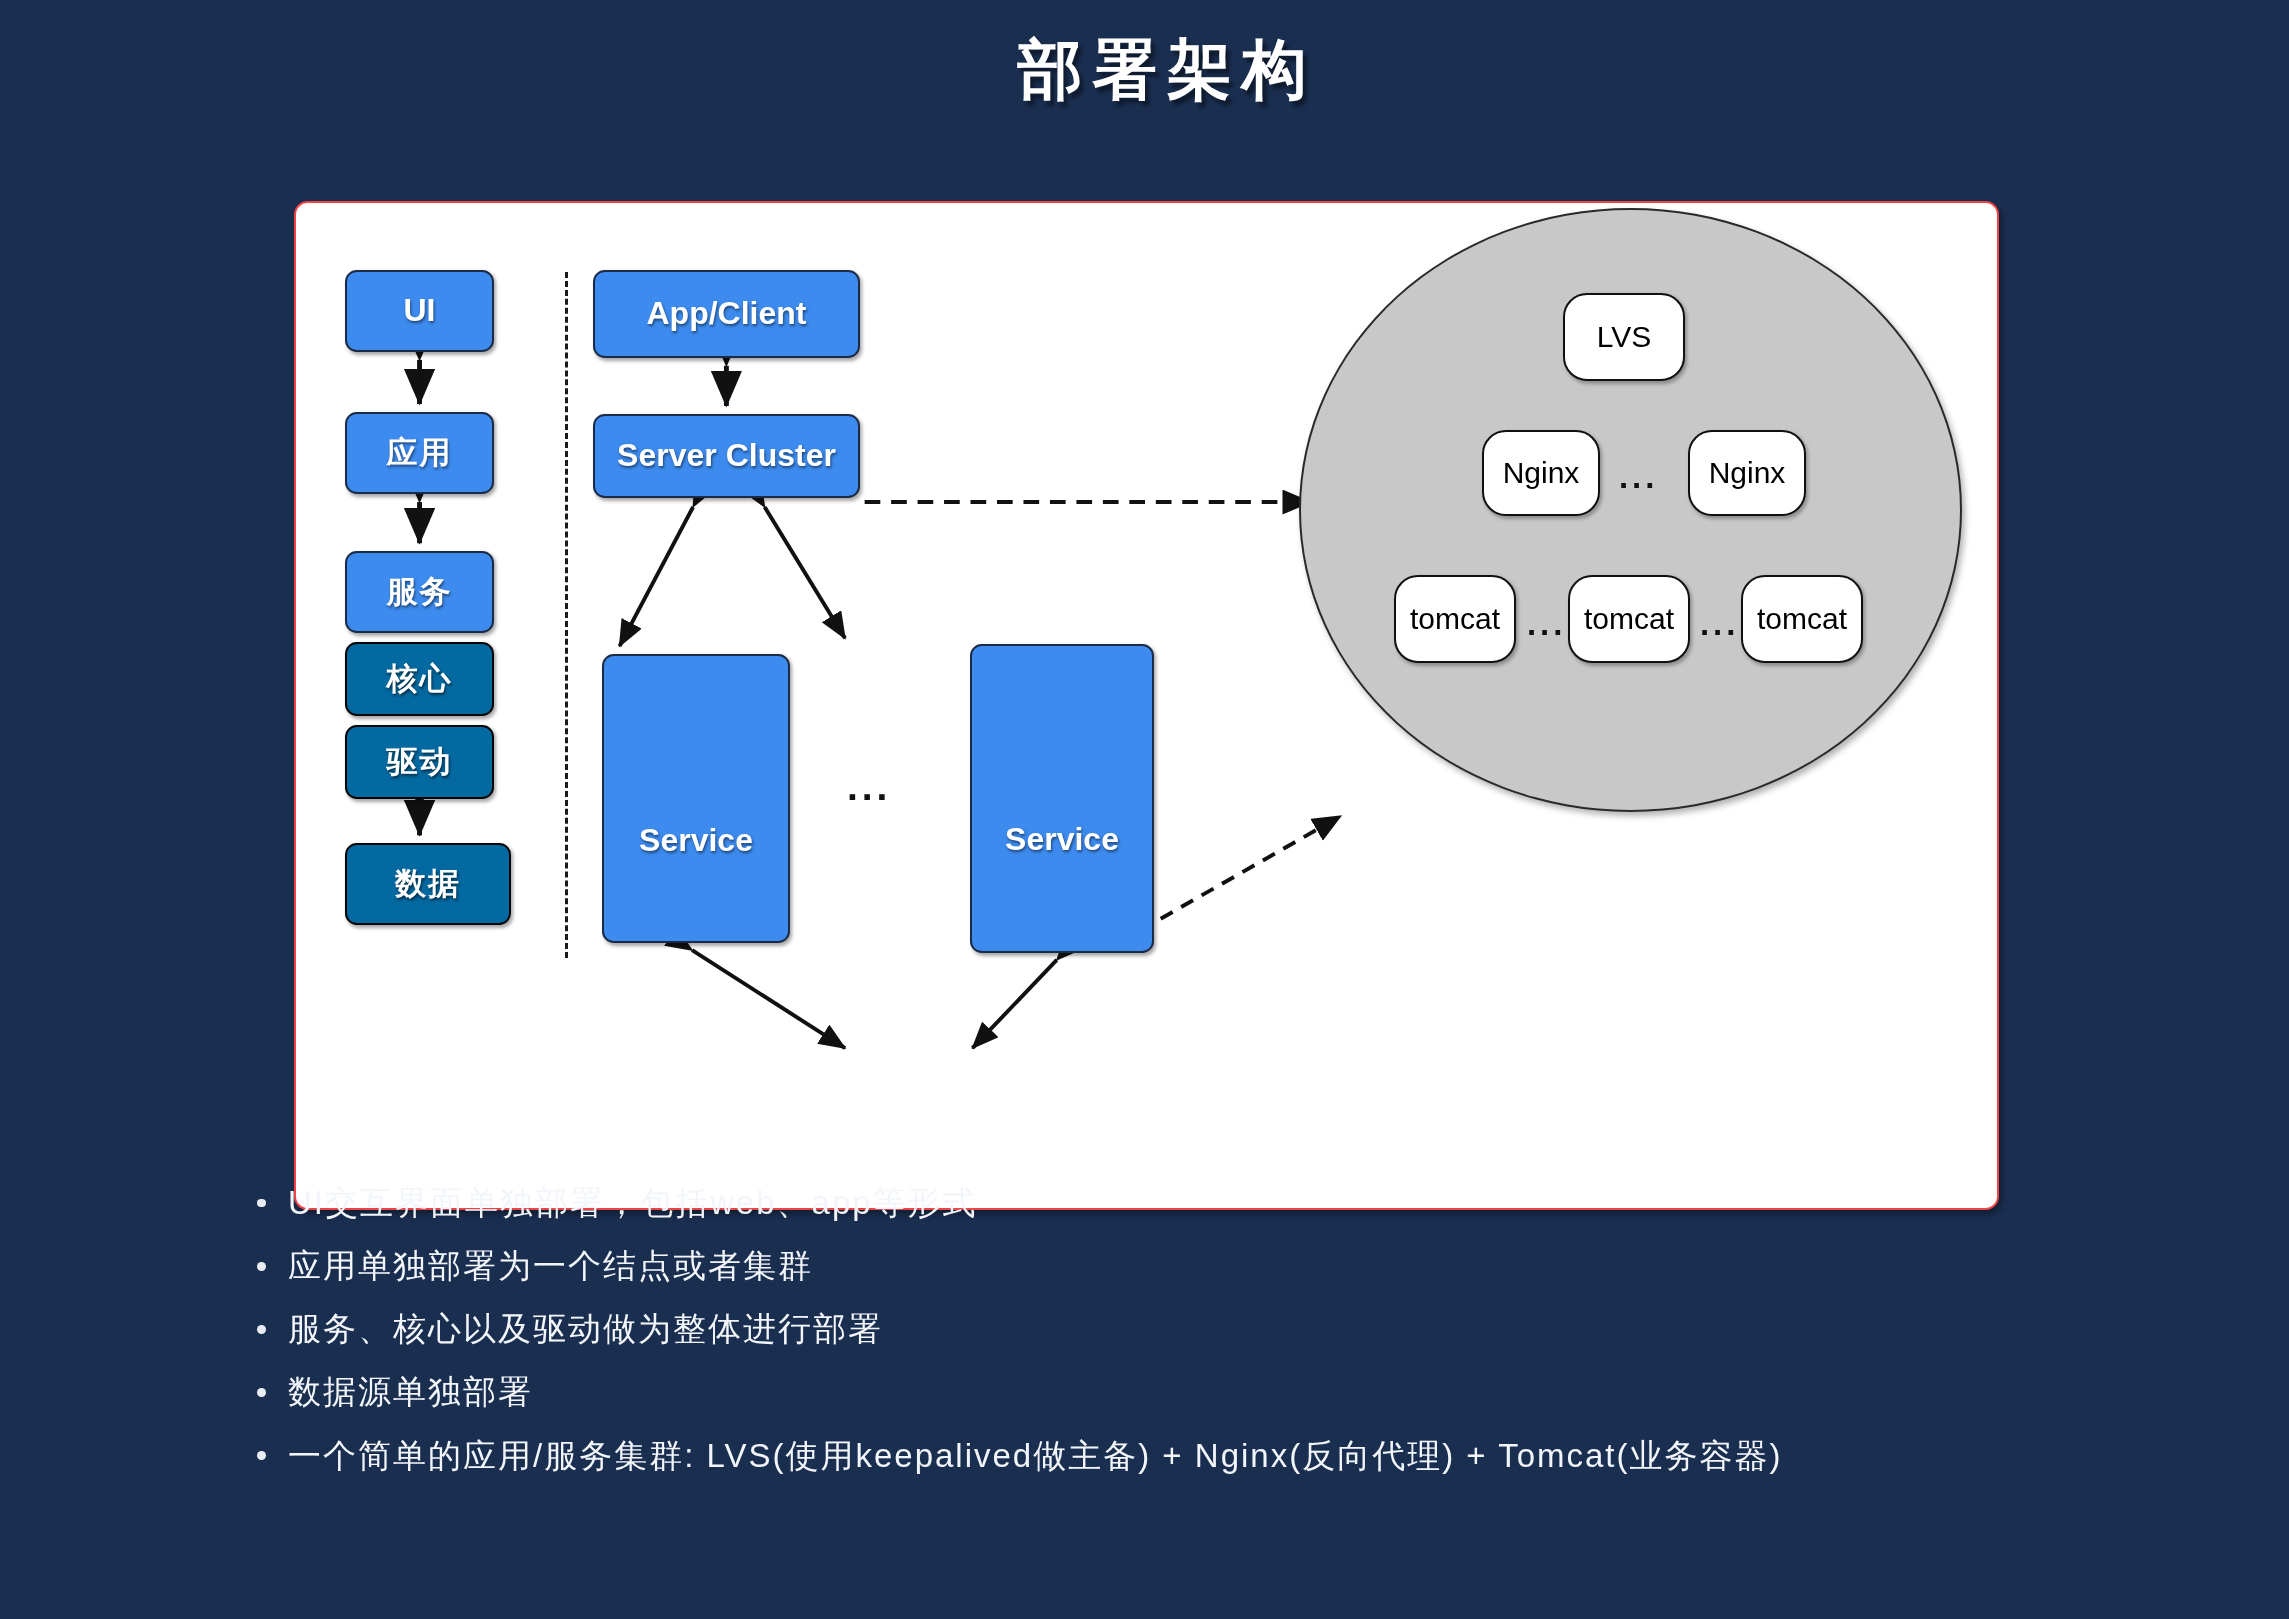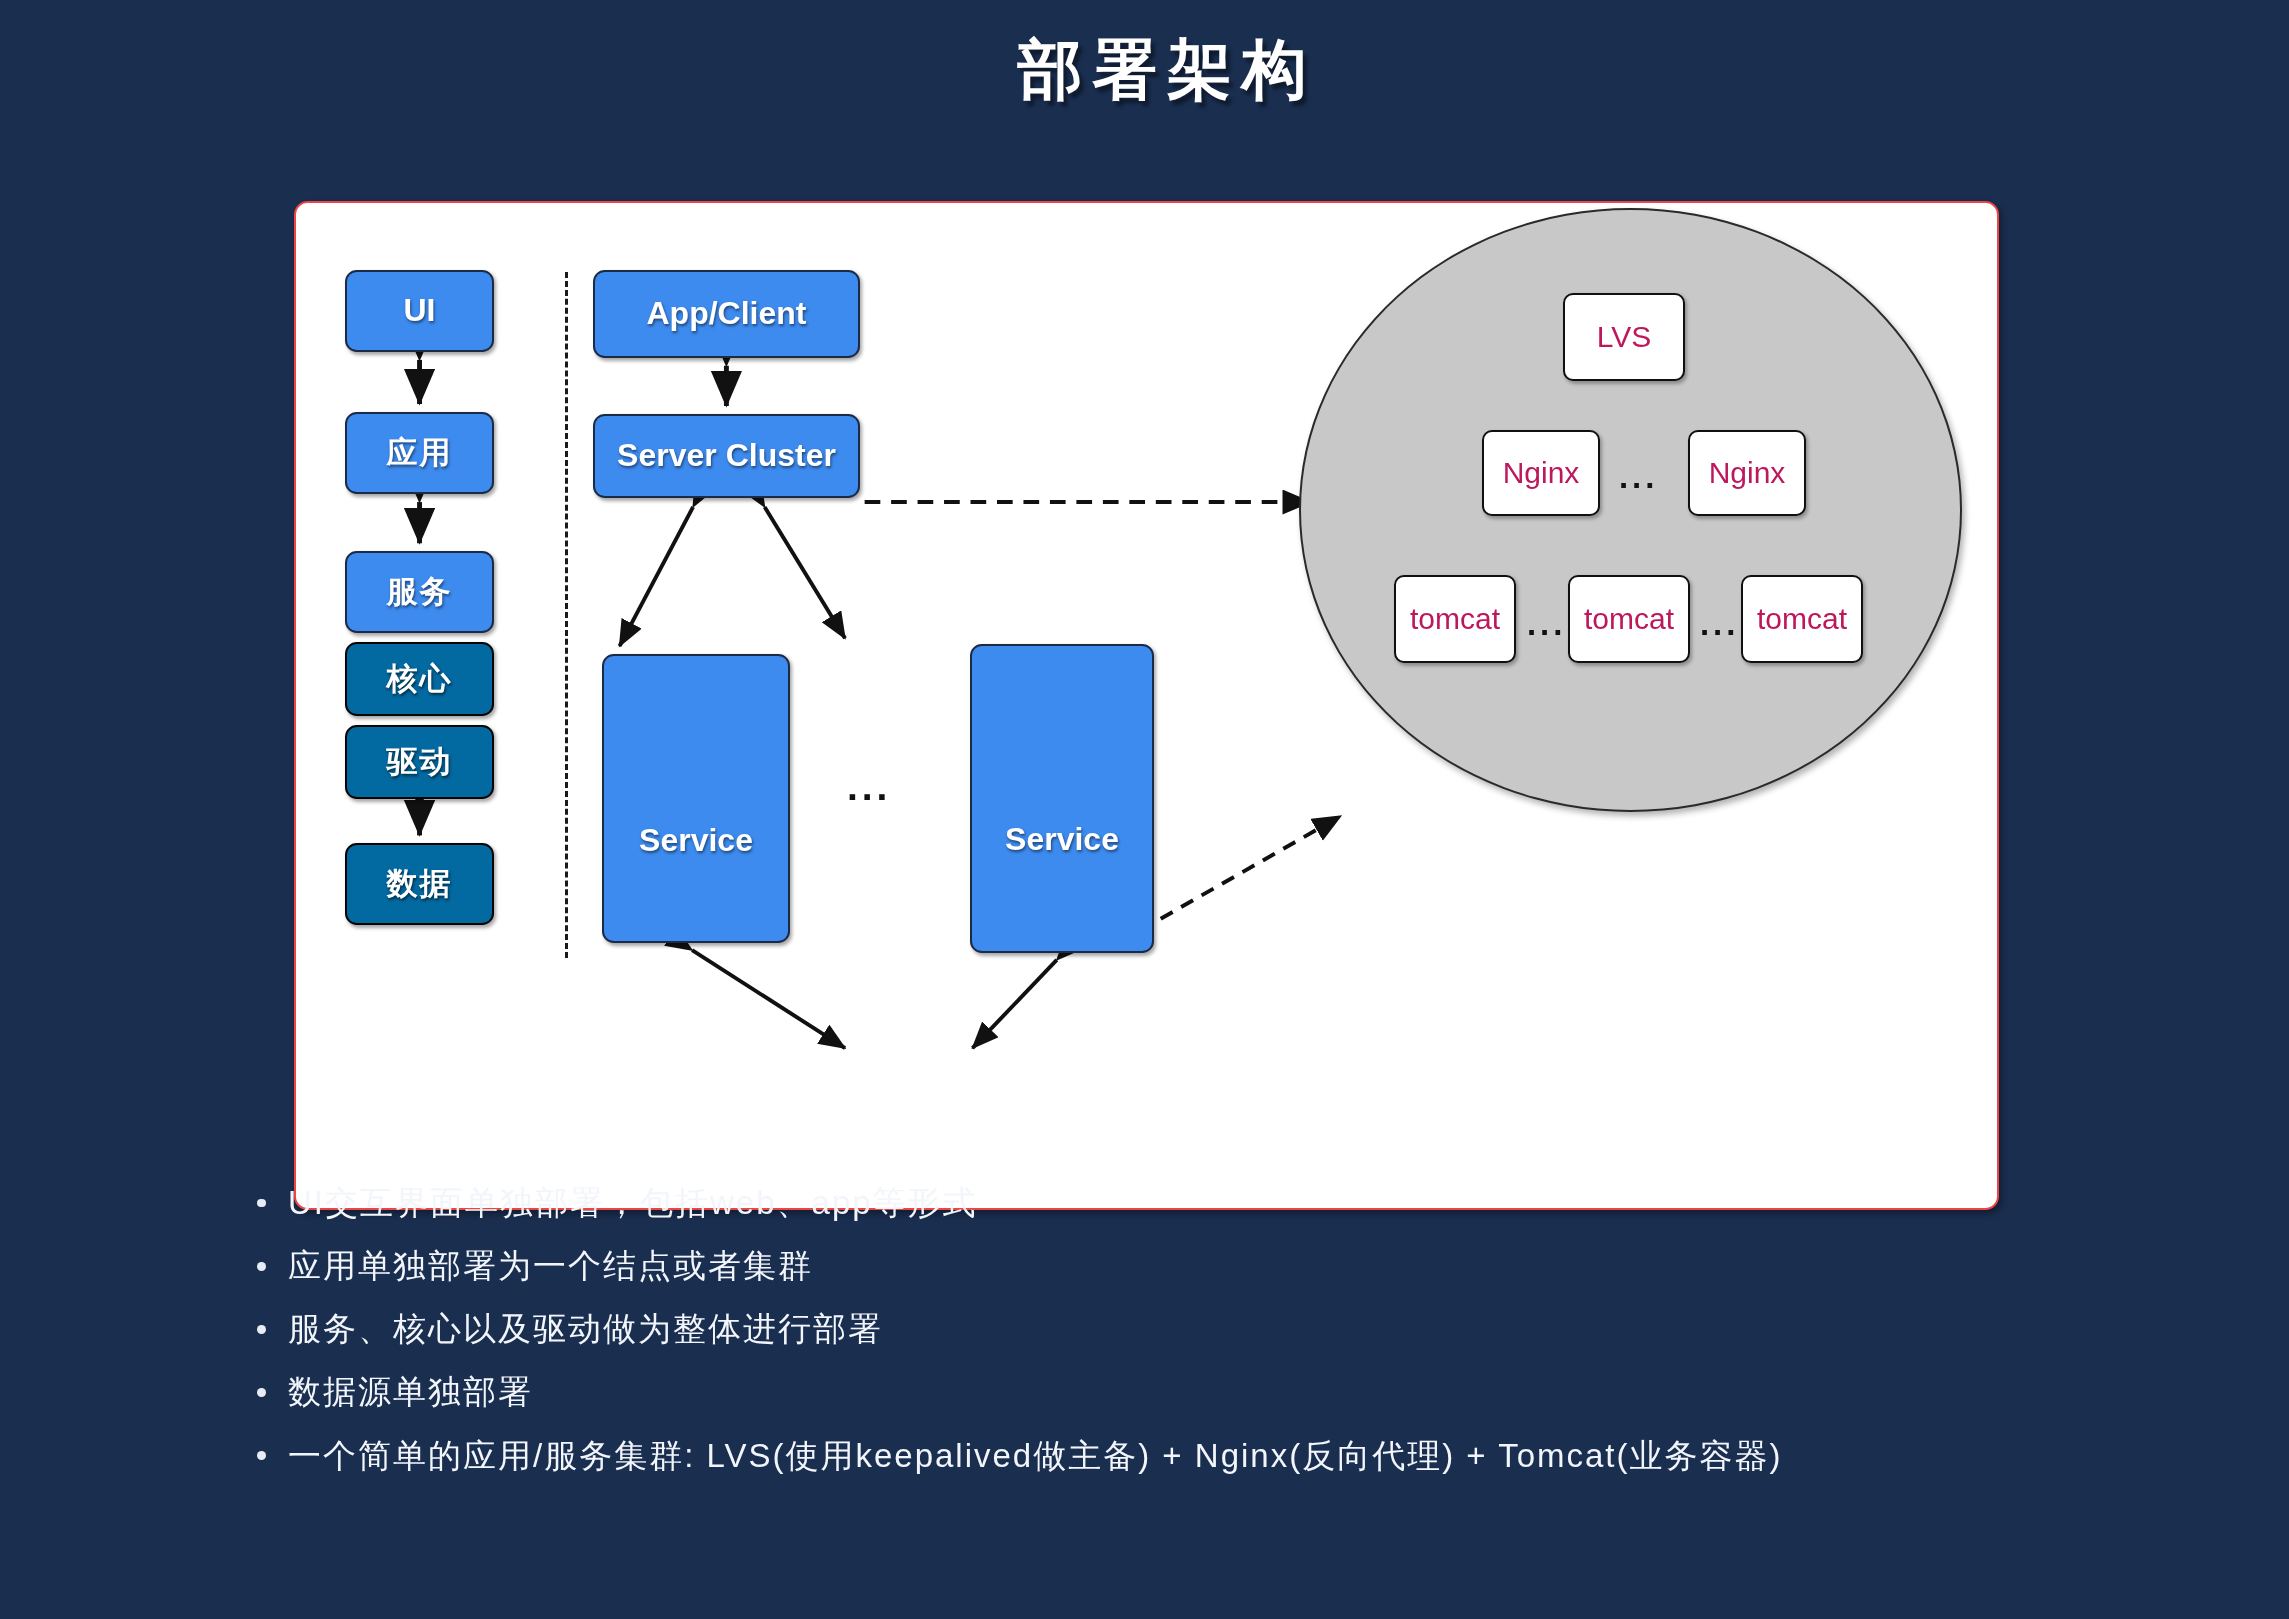--- a/index.html
+++ b/index.html
@@ -82,21 +82,21 @@
   }
   .node.cn { font-size: 31px; letter-spacing: 2px; }
   .node.en { font-size: 32px; letter-spacing: 0px; }
 
   
   #node-ui        { left: 49px;  top: 67px;  width: 149px; height: 82px; }
   #node-app       { left: 49px;  top: 209px; width: 149px; height: 82px; }
   #node-service-l { left: 49px;  top: 348px; width: 149px; height: 82px; }
   #node-core      { left: 49px;  top: 439px; width: 149px; height: 74px; }
   #node-driver    { left: 49px;  top: 522px; width: 149px; height: 74px; }
-  #node-data      { left: 49px;  top: 640px; width: 149px; height: 82px; }
+  #node-data      { left: 49px;  top: 640px; width: 166px; height: 82px; }
 
   
   #column-divider {
     position: absolute;
     left: 269px;
     top: 69px;
     width: 0;
     height: 686px;
     border-left: 3.9px dashed #1a1a1a;
   }
@@ -168,22 +168,22 @@
     box-shadow: 2.9px 3.9px 5.9px rgba(0,0,0,0.3);
   }
   .wnode {
     position: absolute;
     box-sizing: border-box;
     display: flex;
     align-items: center;
     justify-content: center;
     background: #ffffff;
     border: 2px solid #101010;
-    border-radius: 10px;
-    color: #be185d;
+    border-radius: 24px;
+    color: #000000;
     font-size: 30px;
     font-weight: 400;
     box-shadow: 2px 2.9px 3.9px rgba(0,0,0,0.3);
   }
   #node-lvs      { left: 1267px; top: 90px;  width: 122px; height: 88px; }
   #node-nginx-1  { left: 1186px; top: 227px; width: 118px; height: 86px; }
   #node-nginx-2  { left: 1392px; top: 227px; width: 118px; height: 86px; }
   #node-tomcat-1 { left: 1098px; top: 372px; width: 122px; height: 88px; }
   #node-tomcat-2 { left: 1272px; top: 372px; width: 122px; height: 88px; }
   #node-tomcat-3 { left: 1445px; top: 372px; width: 122px; height: 88px; }

